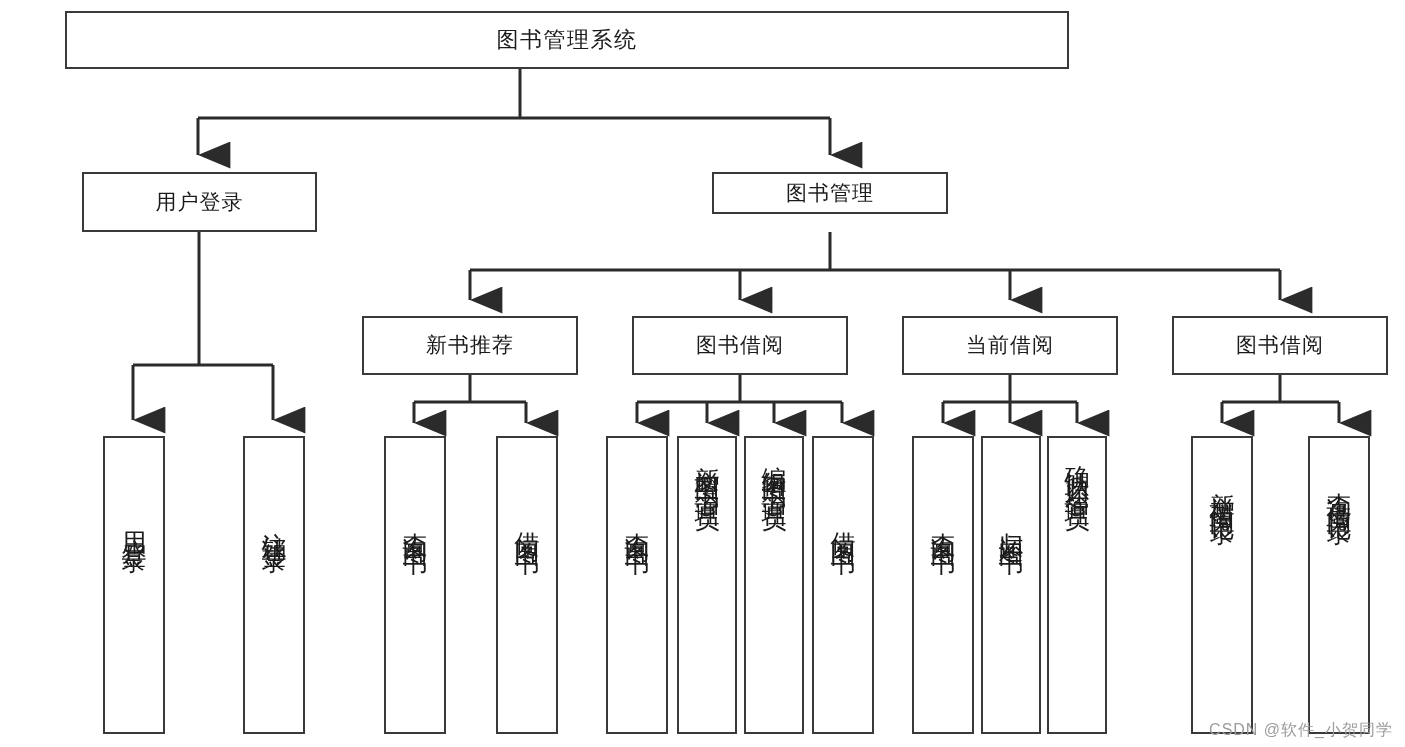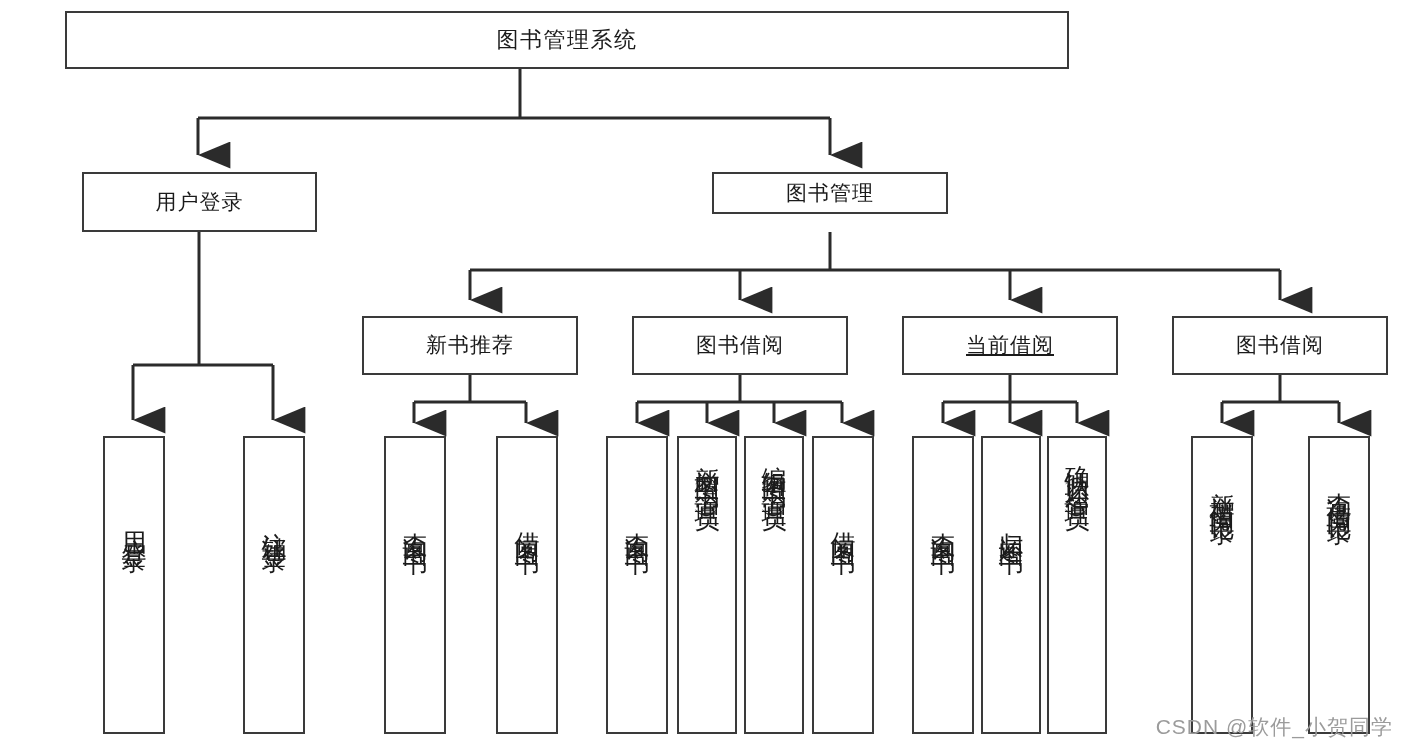--- a/index.html
+++ b/index.html
@@ -72,21 +72,21 @@
   .node.v.mid .node-label {
     margin-top: 28px;
   }
   .node.v.long .node-label {
     margin-top: 2px;
   }
   #watermark {
     position: absolute;
     right: 12px;
     bottom: 6px;
-    font-size: 21px;
+    font-size: 16px;
     color: #9b9b9b;
     letter-spacing: 1px;
     white-space: nowrap;
     user-select: none;
   }
 </style>
 </head>
 <body>
 
 <div id="diagram-root">
@@ -159,21 +159,21 @@
   <div class="node h" style="left:712px; top:172px; width:236px; height:42px;">
     <span class="node-label">图书管理</span>
   </div>
 
   <div class="node h" style="left:362px; top:316px; width:216px; height:59px;">
     <span class="node-label">新书推荐</span>
   </div>
   <div class="node h" style="left:632px; top:316px; width:216px; height:59px;">
     <span class="node-label">图书借阅</span>
   </div>
-  <div class="node h" style="left:902px; top:316px; width:216px; height:59px;text-decoration:underline;">
+  <div class="node h" style="left:902px; top:316px; width:216px; height:59px;">
     <span class="node-label">当前借阅</span>
   </div>
   <div class="node h" style="left:1172px; top:316px; width:216px; height:59px;">
     <span class="node-label">图书借阅</span>
   </div>
 
   <div class="node v short" style="left:103px; top:436px; width:62px; height:298px;">
     <span class="node-label">用户登录</span>
   </div>
   <div class="node v short" style="left:243px; top:436px; width:62px; height:298px;">

